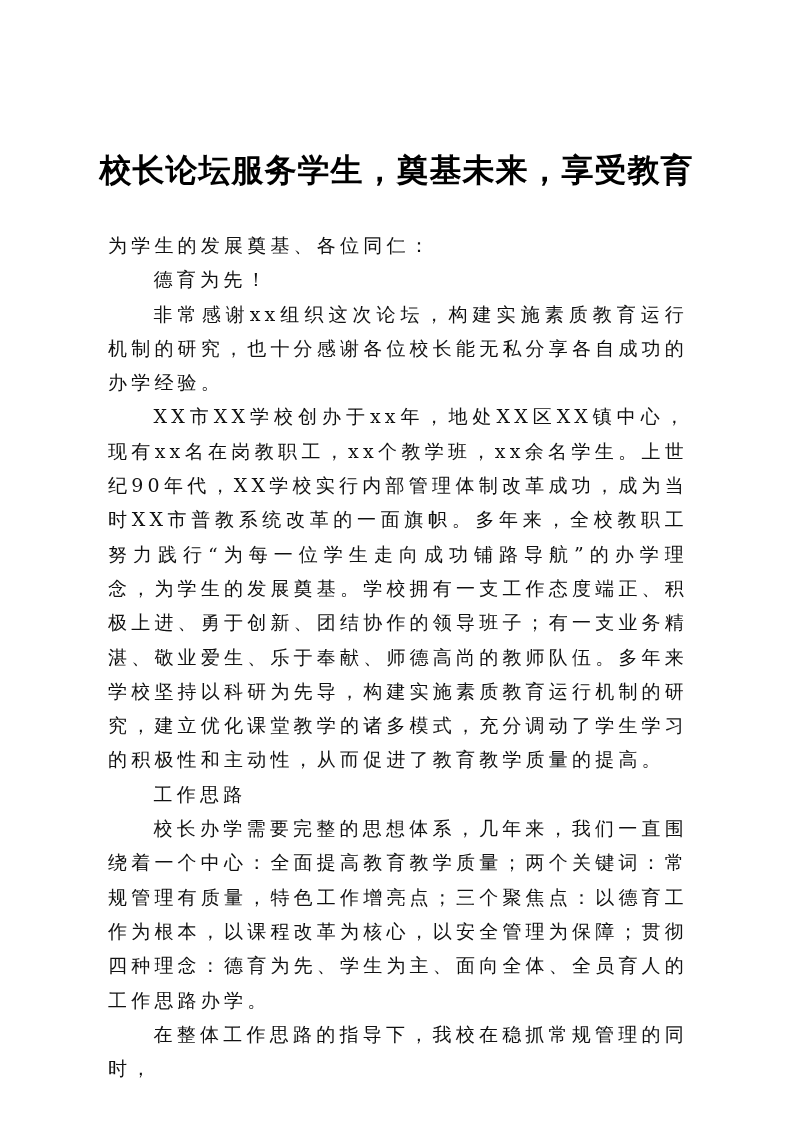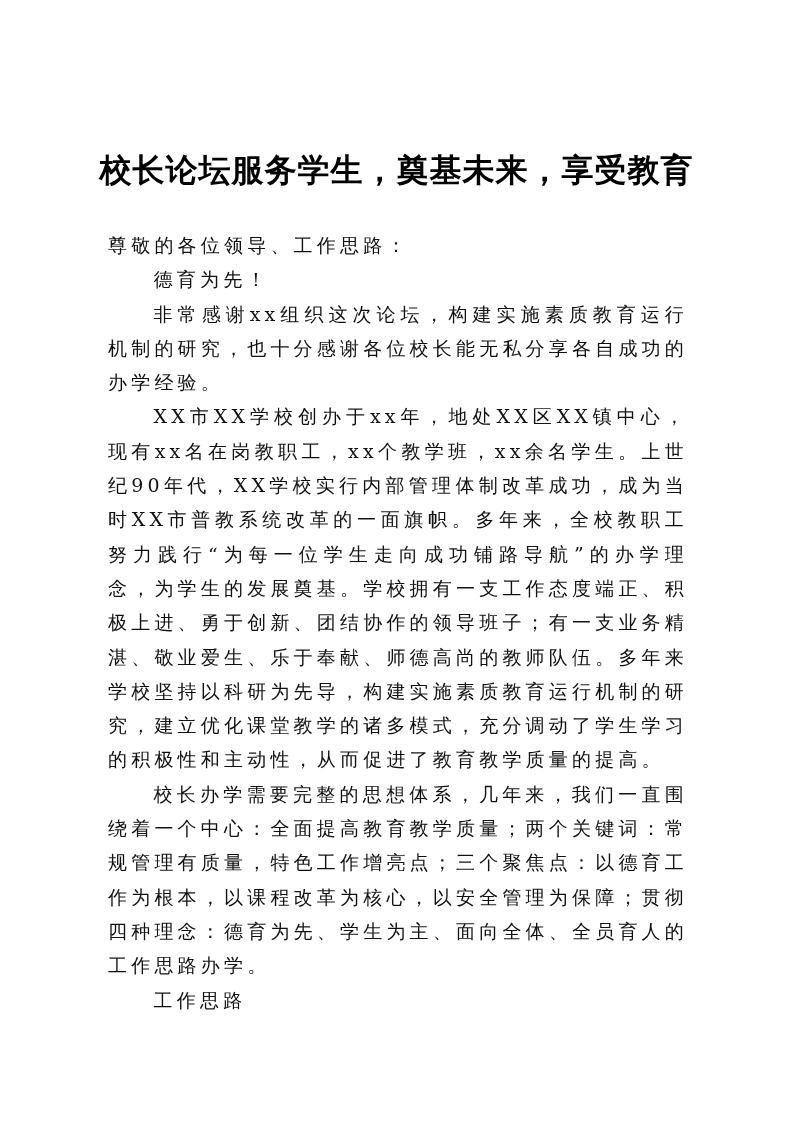--- a/index.html
+++ b/index.html
@@ -18,20 +18,21 @@
   }
   .body p { margin: 0; }
   .indent { text-indent: 2.4em; }
 </style>
 </head>
 <body>
 
 <div class="page">
   <div class="title">校长论坛服务学生，奠基未来，享受教育</div>
   <div class="body">
-    <p>尊敬的各位领导、工作思路：</p>
+    <p>为学生的发展奠基、各位同仁：</p>
     <p class="indent">德育为先！</p>
     <p class="indent">非常感谢xx组织这次论坛，构建实施素质教育运行机制的研究，也十分感谢各位校长能无私分享各自成功的办学经验。</p>
     <p class="indent">XX市XX学校创办于xx年，地处XX区XX镇中心，现有xx名在岗教职工，xx个教学班，xx余名学生。上世纪90年代，XX学校实行内部管理体制改革成功，成为当时XX市普教系统改革的一面旗帜。多年来，全校教职工努力践行“为每一位学生走向成功铺路导航”的办学理念，为学生的发展奠基。学校拥有一支工作态度端正、积极上进、勇于创新、团结协作的领导班子；有一支业务精湛、敬业爱生、乐于奉献、师德高尚的教师队伍。多年来学校坚持以科研为先导，构建实施素质教育运行机制的研究，建立优化课堂教学的诸多模式，充分调动了学生学习的积极性和主动性，从而促进了教育教学质量的提高。</p>
+    <p class="indent">工作思路</p>
     <p class="indent">校长办学需要完整的思想体系，几年来，我们一直围绕着一个中心：全面提高教育教学质量；两个关键词：常规管理有质量，特色工作增亮点；三个聚焦点：以德育工作为根本，以课程改革为核心，以安全管理为保障；贯彻四种理念：德育为先、学生为主、面向全体、全员育人的工作思路办学。</p>
-    <p class="indent">工作思路</p>
+    <p class="indent">在整体工作思路的指导下，我校在稳抓常规管理的同时，</p>
   </div>
 </div>
 
 </body></html>

